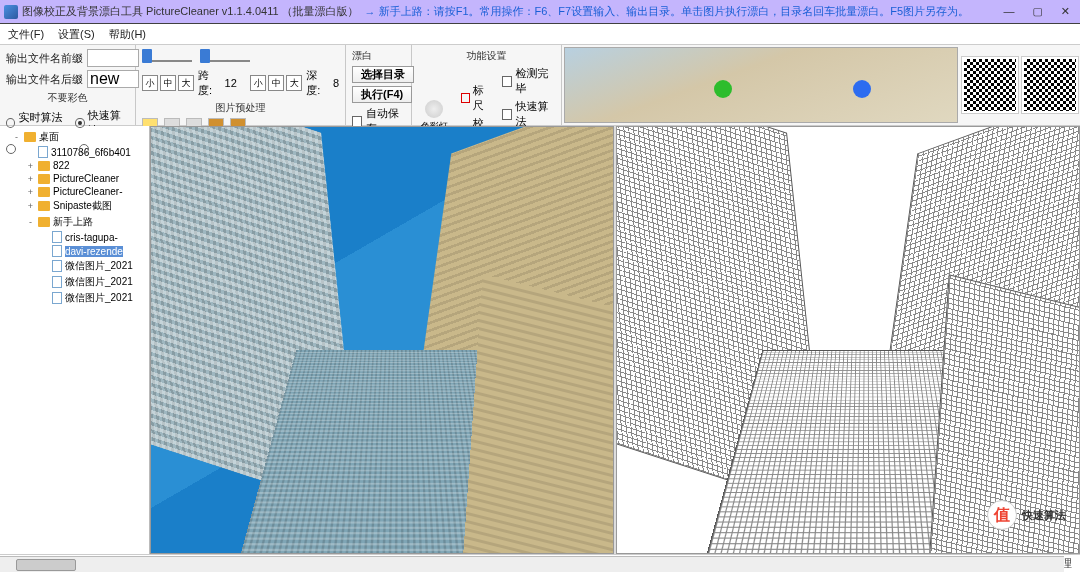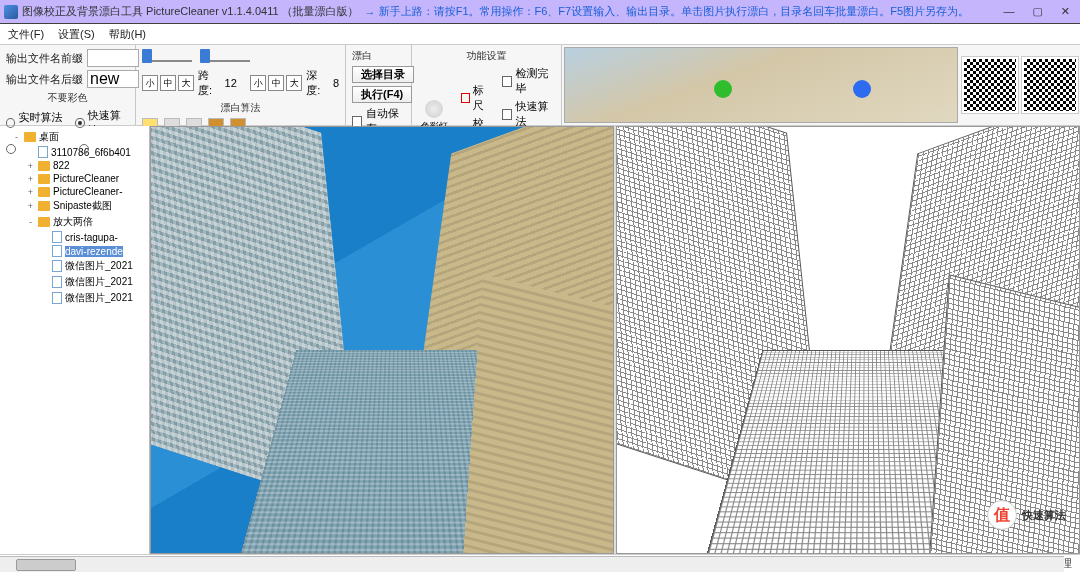--- a/index.html
+++ b/index.html
@@ -138,21 +138,21 @@
         <span>12</span>
       <div style="width:6px"></div>
       <div class="sizebtns">
         <div class="sq">小</div>
         <div class="sq">中</div>
         <div class="sq">大</div>
       </div>
       <span>深度:</span>
         <span>8</span>
     </div>
-    <div class="grplabel">漂白算法</div>
+    <div class="grplabel">图片预处理</div>
     <div class="icongrid">
       <div class="ic" style="background:#ffe070"></div>
       <div class="ic"></div>
       <div class="ic"></div>
       <div class="ic" style="background:#d09030"></div>
       <div class="ic" style="background:#d09030"></div>
       <div class="ic"></div>
       <div class="ic"></div>
     </div>
     <span style="font-size:9px;color:#555">预处理仅在加载图片时生效</span>
@@ -250,21 +250,21 @@
         <span class="lbl">PictureCleaner-</span>
       </div>
     <div class="n i2">
         <span class="tw">+</span>
         <span class="fld"></span>
         <span class="lbl">Snipaste截图</span>
       </div>
     <div class="n i2">
         <span class="tw">-</span>
         <span class="fld"></span>
-        <span class="lbl">放大两倍</span>
+        <span class="lbl">新手上路</span>
       </div>
     <div class="n i3">
         <span class="tw"></span>
         <span class="fil"></span>
         <span class="lbl">cris-tagupa-</span>
       </div>
     <div class="n i3">
         <span class="tw"></span>
         <span class="fil"></span>
         <span class="lbl sel">davi-rezende</span>

